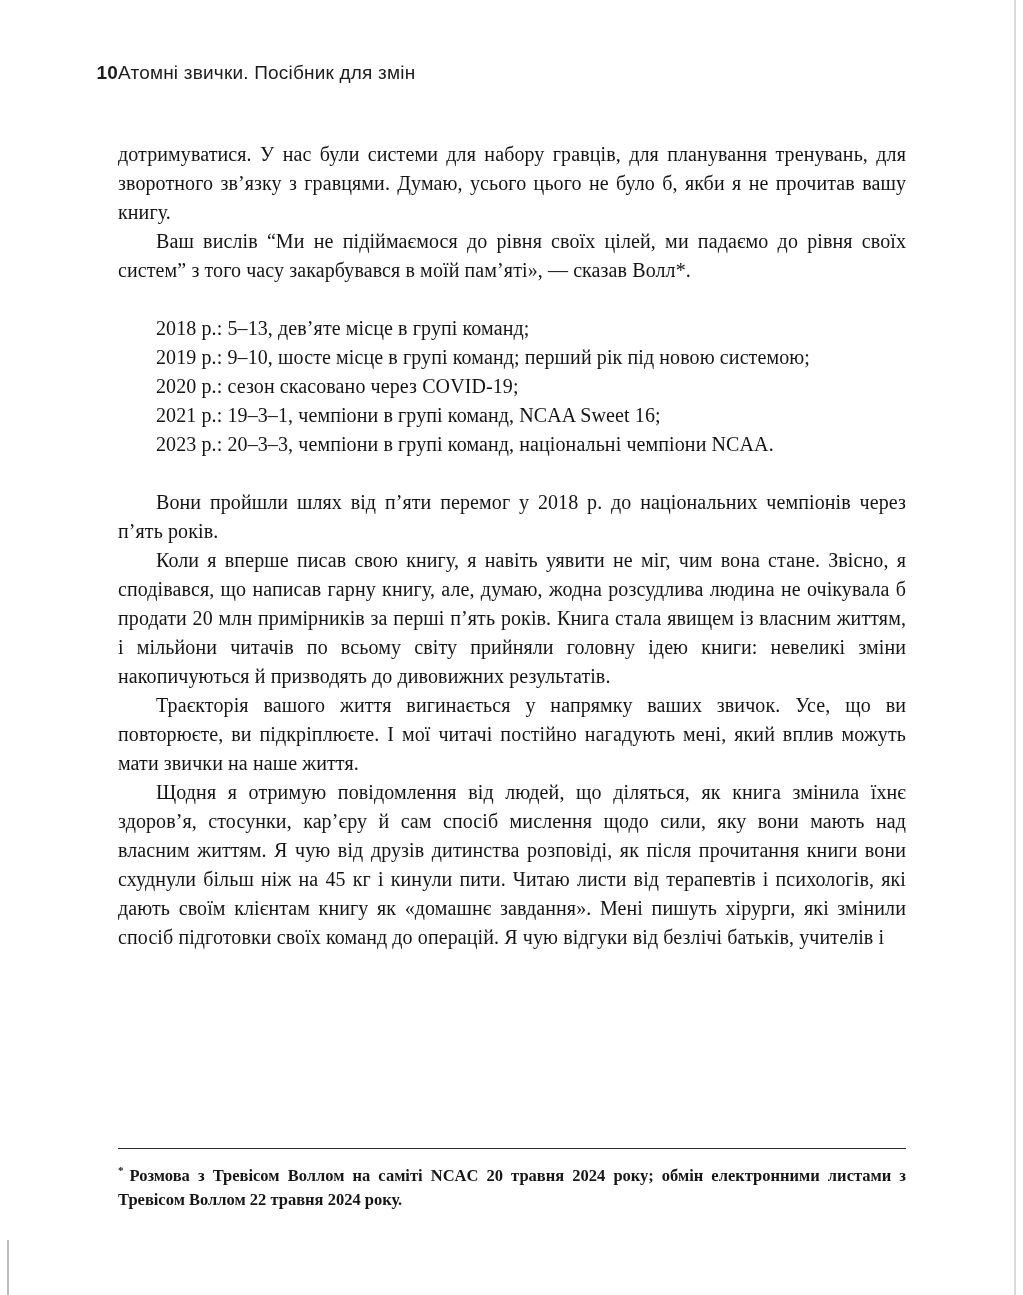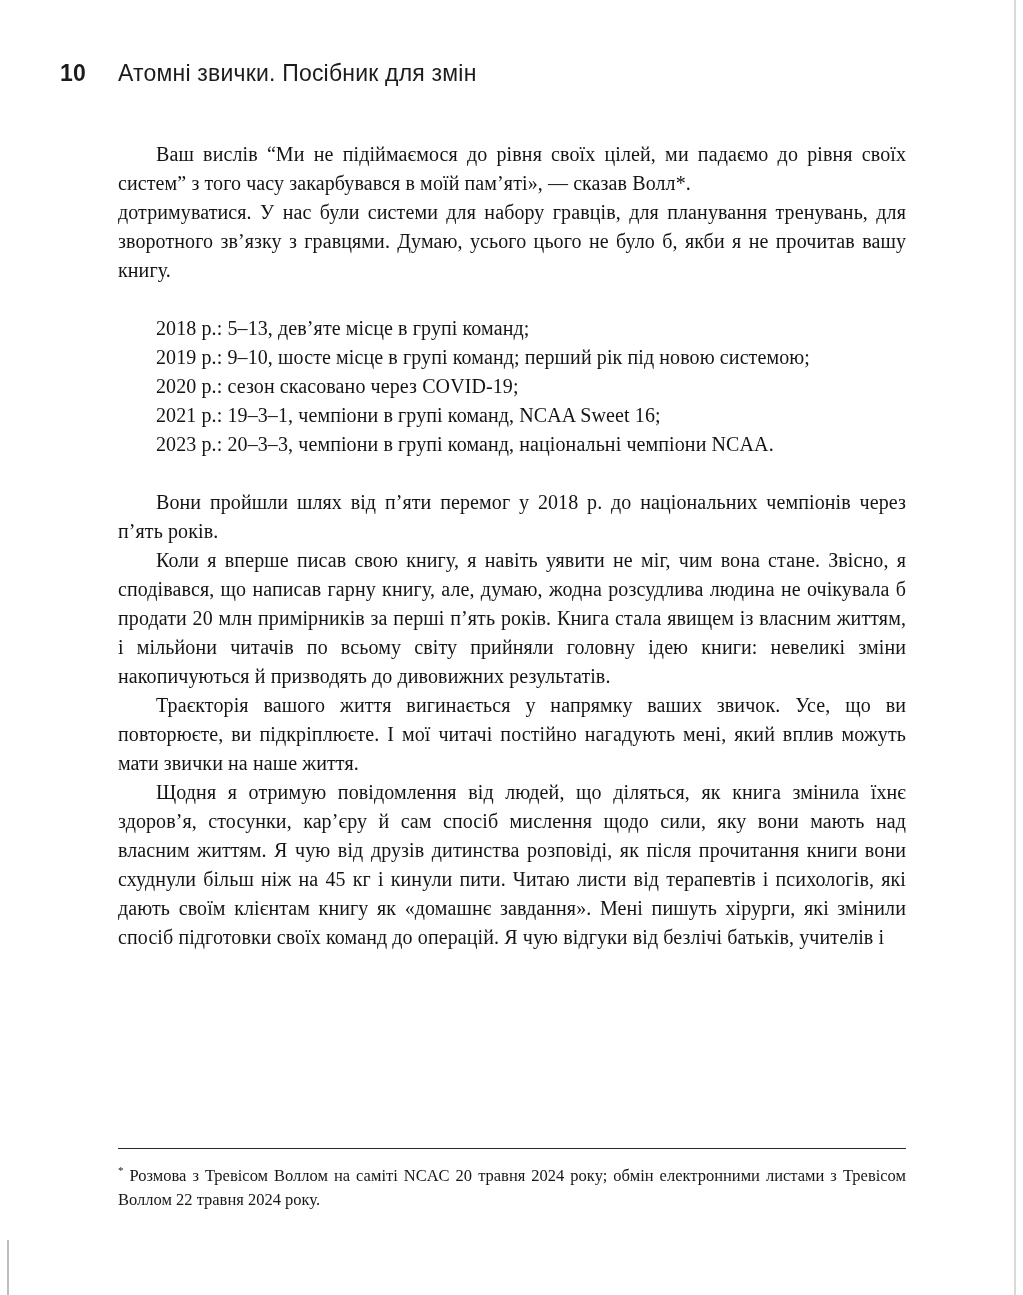--- a/index.html
+++ b/index.html
@@ -40,24 +40,25 @@
   }
 
   .running-header {
     position: absolute;
     top: 63px;
     left: 60px;
     right: 118px;
     display: flex;
     align-items: baseline;
     font-family: "Liberation Sans", sans-serif;
-    font-size: 23px;
+    font-size: 19px;
     line-height: 20px;
     color: #1c1c1c;
     letter-spacing: 0.2px;
+    text-align: right;
   }
   .page-number {
     font-weight: 700;
     min-width: 58px;
   }
   .running-title {
     font-weight: 400;
   }
 
   .text-block {
@@ -88,40 +89,41 @@
     width: 788px;
     border-top: 1px solid #2a2a2a;
     padding-top: 9px;
     font-size: 16.5px;
     line-height: 24px;
     text-align: justify;
     color: #161616;
   }
   .footnote p {
     margin: 0;
+    font-weight: bold;
   }
   .footnote sup {
     font-size: 11px;
     margin-right: 6px;
   }
 </style>
 </head>
 <body>
 
 <div class="page">
 
   <header class="running-header">
     <span class="page-number">10</span>
     <span class="running-title">Атомні звички. Посібник для змін</span>
   </header>
 
   <main class="text-block">
 
-  <p class="para indent">Ваш вислів “Ми не підіймаємося до рівня своїх цілей, ми падаємо до рівня своїх систем” з того часу закарбувався в моїй пам’яті», — сказав Волл*.</p>
-      <p class="para">дотримуватися. У нас були системи для набору гравців, для планування тренувань, для зворотного зв’язку з гравцями. Думаю, усього цього не було б, якби я не прочитав вашу книгу.</p>
+  <p class="para">дотримуватися. У нас були системи для набору гравців, для планування тренувань, для зворотного зв’язку з гравцями. Думаю, усього цього не було б, якби я не прочитав вашу книгу.</p>
+      <p class="para indent">Ваш вислів “Ми не підіймаємося до рівня своїх цілей, ми падаємо до рівня своїх систем” з того часу закарбувався в моїй пам’яті», — сказав Волл*.</p>
       <p class="para indent space-before">2018 р.: 5–13, дев’яте місце в групі команд;</p>
       <p class="para indent">2019 р.: 9–10, шосте місце в групі команд; перший рік під новою системою;</p>
       <p class="para indent">2020 р.: сезон скасовано через COVID-19;</p>
       <p class="para indent">2021 р.: 19–3–1, чемпіони в групі команд, NCAA Sweet 16;</p>
       <p class="para indent">2023 р.: 20–3–3, чемпіони в групі команд, національні чемпіони NCAA.</p>
       <p class="para indent space-before">Вони пройшли шлях від п’яти перемог у 2018 р. до національних чемпіонів через п’ять років.</p>
       <p class="para indent">Коли я вперше писав свою книгу, я навіть уявити не міг, чим вона стане. Звісно, я сподівався, що написав гарну книгу, але, думаю, жодна розсудлива людина не очікувала б продати 20 млн примірників за перші п’ять років. Книга стала явищем із власним життям, і мільйони читачів по всьому світу прийняли головну ідею книги: невеликі зміни накопичуються й призводять до дивовижних результатів.</p>
       <p class="para indent">Траєкторія вашого життя вигинається у напрямку ваших звичок. Усе, що ви повторюєте, ви підкріплюєте. І мої читачі постійно нагадують мені, який вплив можуть мати звички на наше життя.</p>
       <p class="para indent">Щодня я отримую повідомлення від людей, що діляться, як книга змінила їхнє здоров’я, стосунки, кар’єру й сам спосіб мислення щодо сили, яку вони мають над власним життям. Я чую від друзів дитинства розповіді, як після прочитання книги вони схуднули більш ніж на 45 кг і кинули пити. Читаю листи від терапевтів і психологів, які дають своїм клієнтам книгу як «домашнє завдання». Мені пишуть хірурги, які змінили спосіб підготовки своїх команд до операцій. Я чую відгуки від безлічі батьків, учителів і</p>
     </main>

